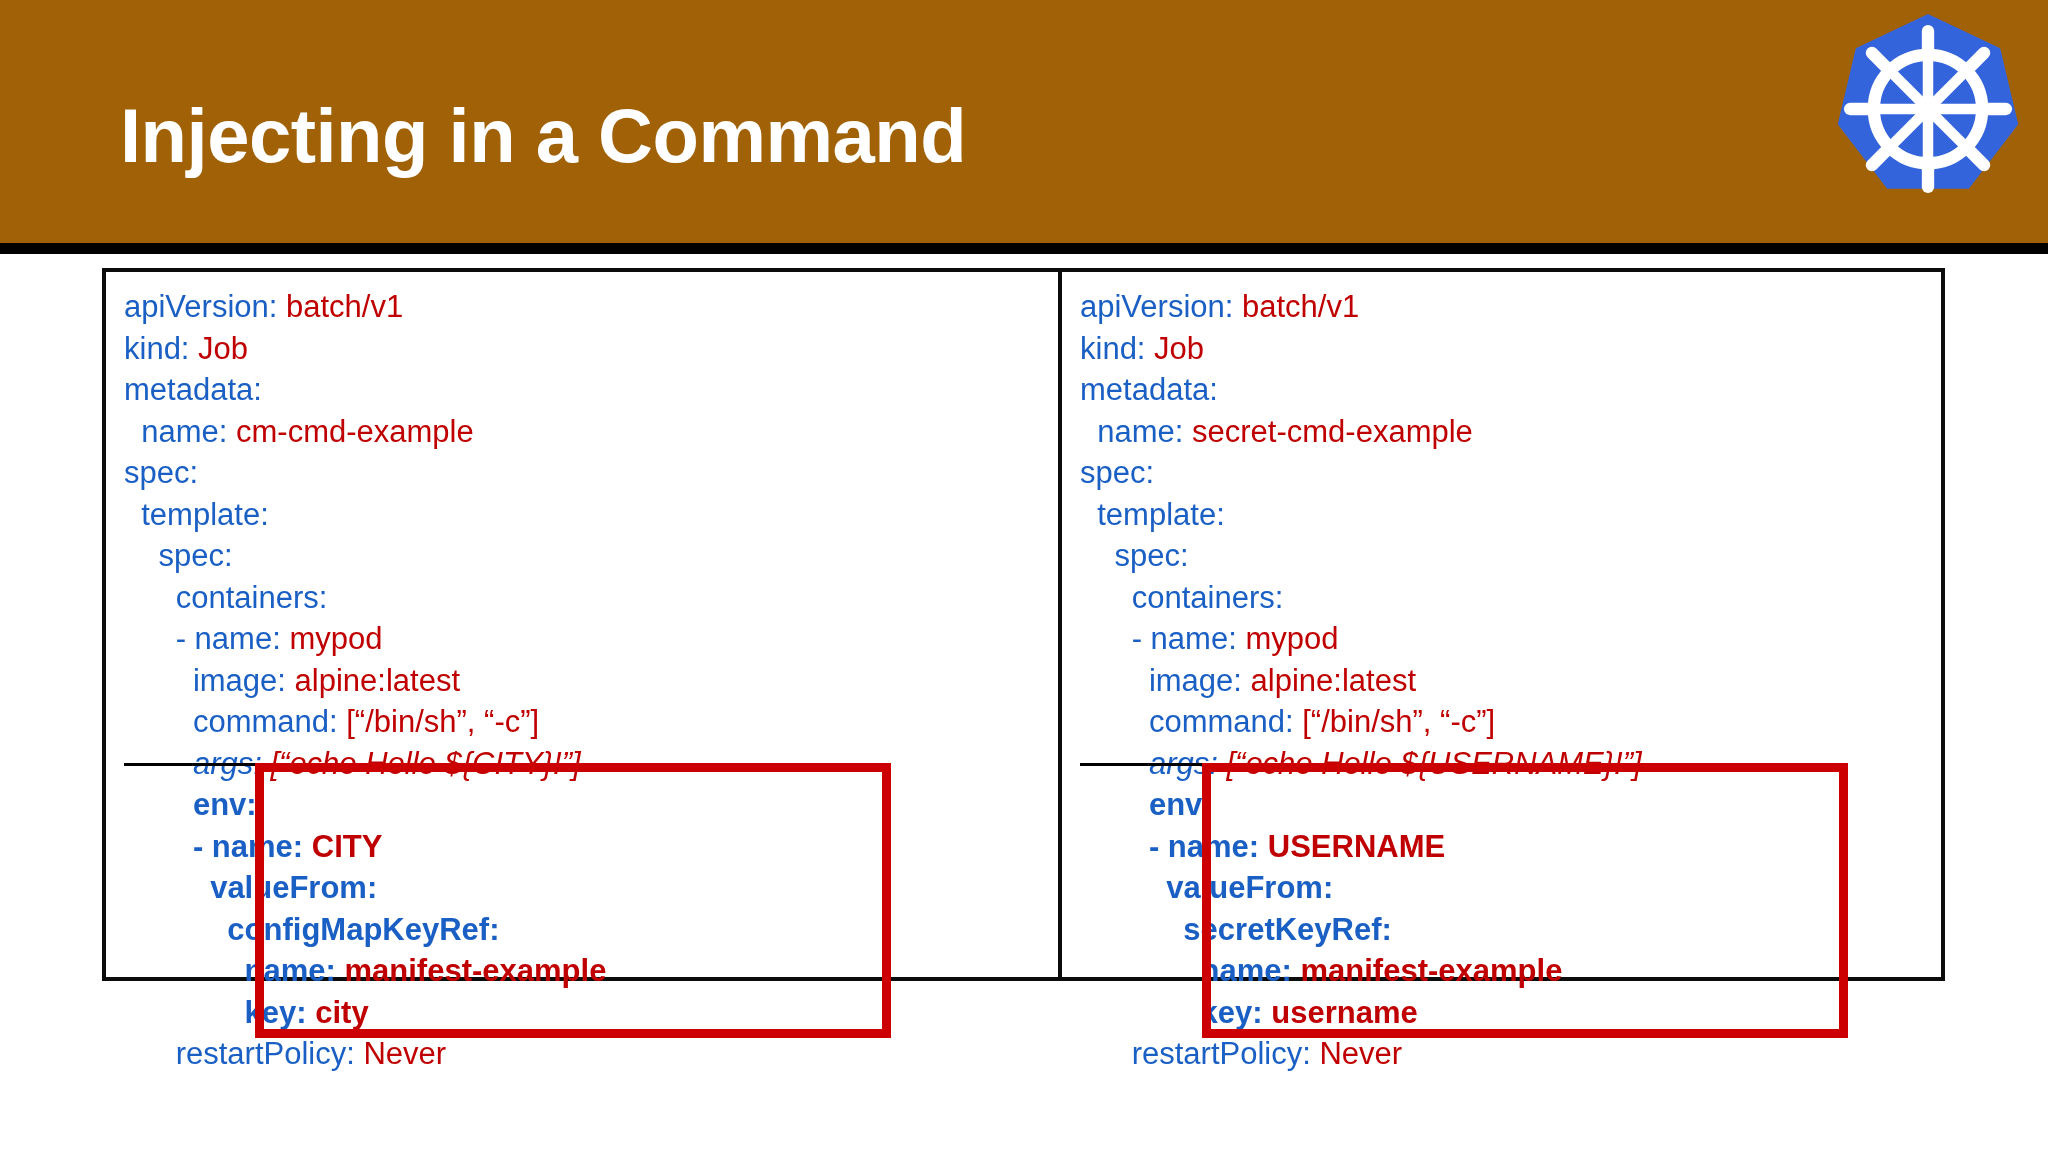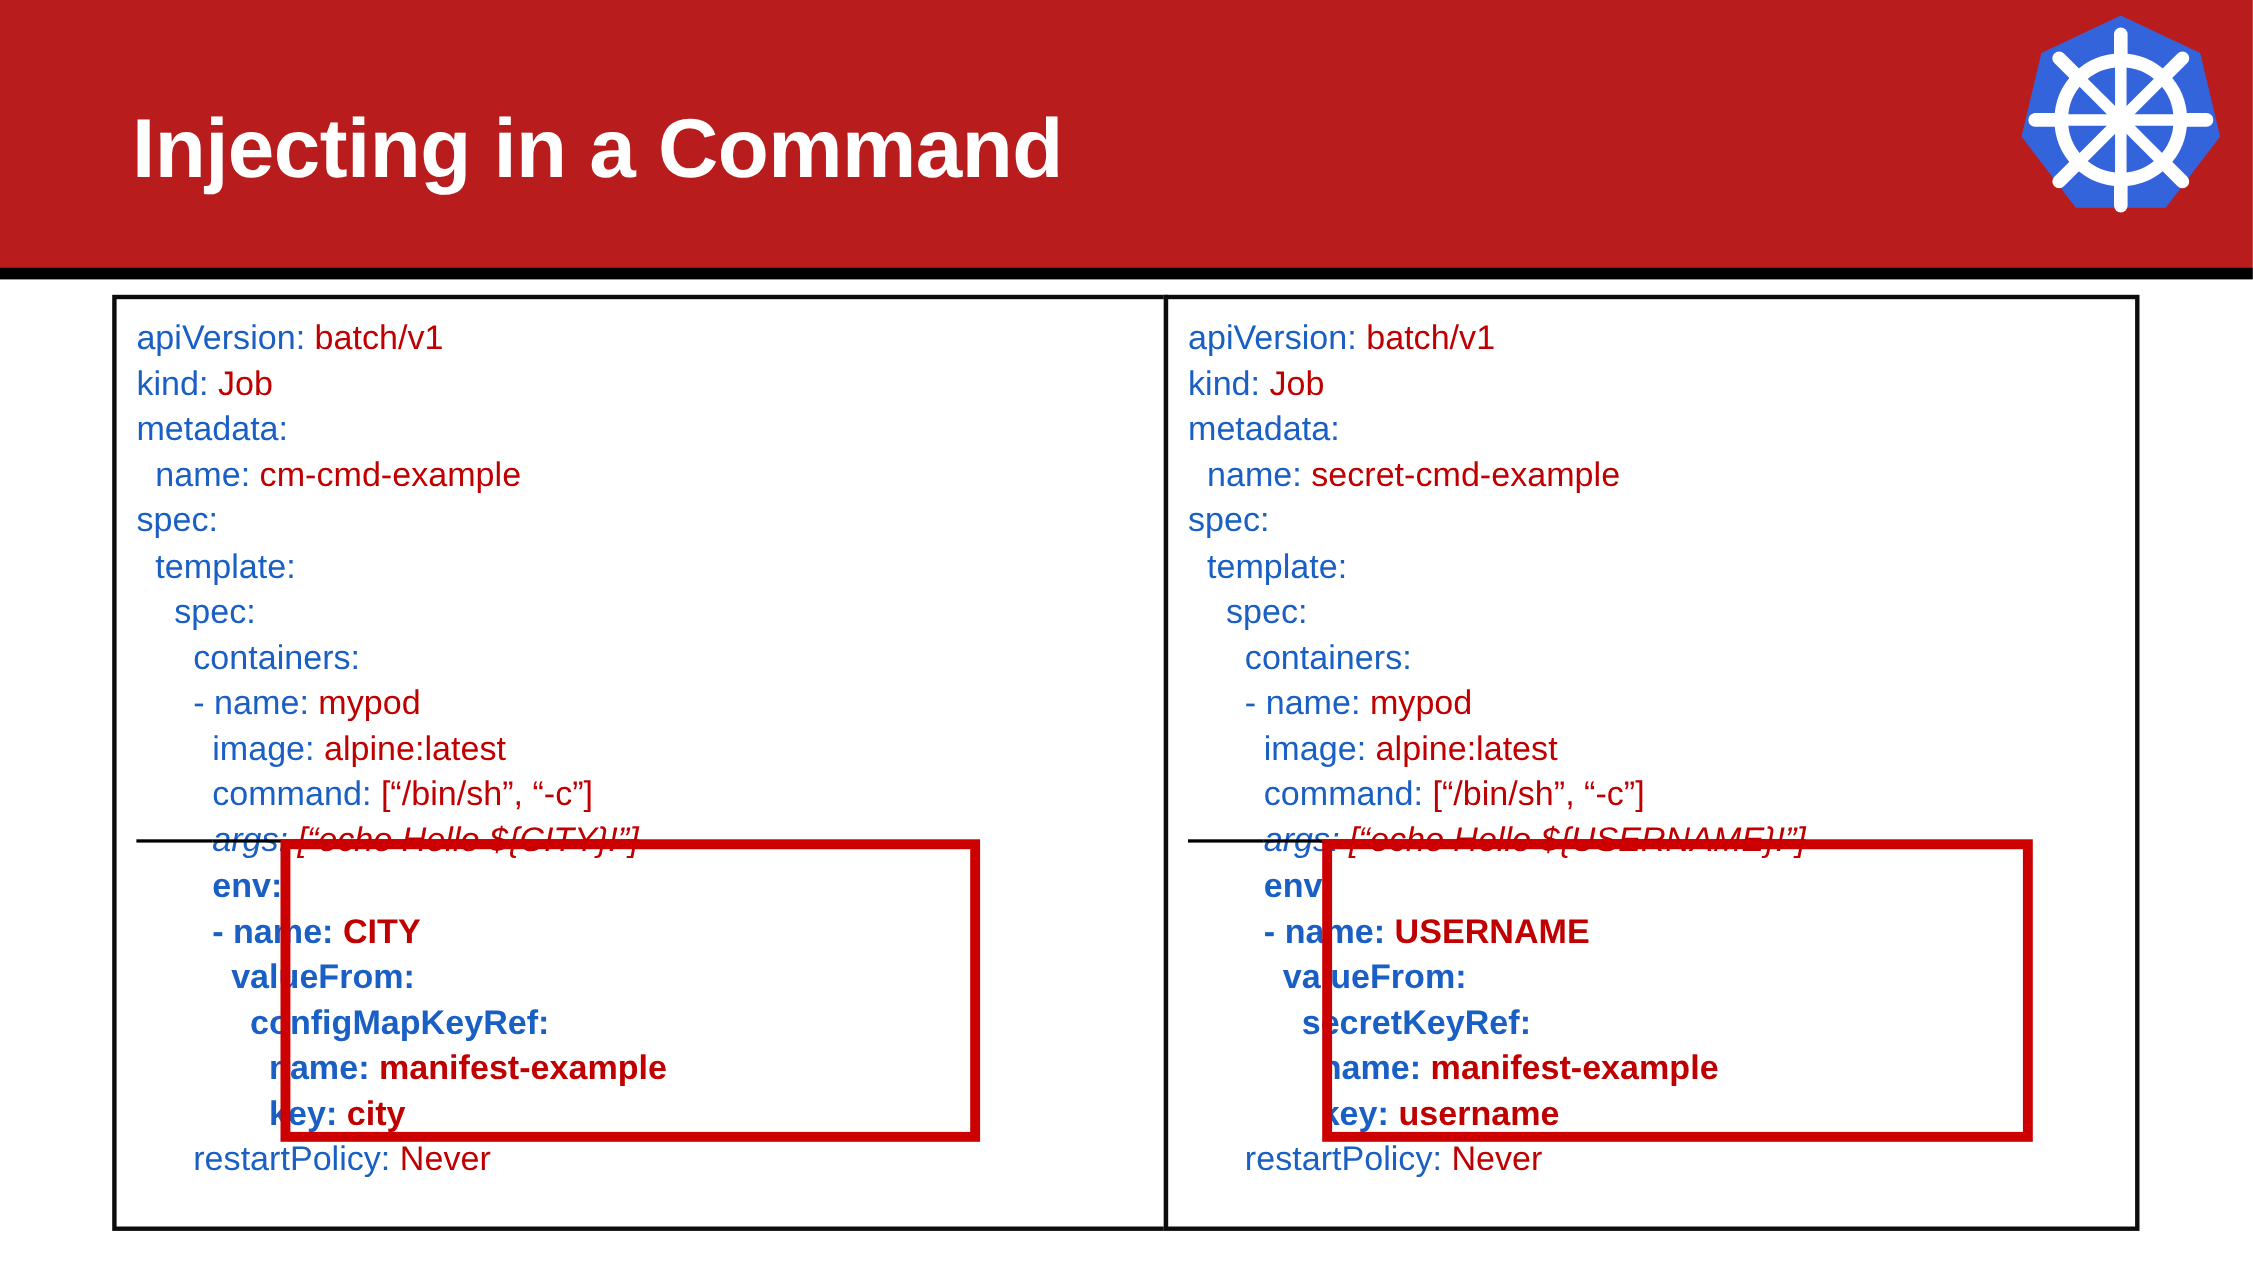--- a/index.html
+++ b/index.html
@@ -7,41 +7,41 @@
   body {
     background:#ffffff;
     font-family:"Liberation Sans", sans-serif;
     overflow:hidden;
     position:relative;
   }
 
   
   .header {
     position:absolute; left:0; top:0; width:2048px; height:243px;
-    background:#b91c1c;
+    background:#a16207;
   }
   .header-rule {
     position:absolute; left:0; top:243px; width:2048px; height:11px;
     background:#000000;
   }
   .slide-title {
     position:absolute; left:120px; top:92px;
     font-size:76px; font-weight:bold; color:#ffffff;
     letter-spacing:-0.5px; white-space:nowrap;
   }
 
   
   .k8s-logo {
     position:absolute; left:1833px; top:10px; width:190px; height:198px;
   }
   .k8s-logo svg { display:block; width:100%; height:100%; }
 
   
   .panel {
-    position:absolute; top:268px; height:851px;
+    position:absolute; top:268px; height:713px;
     background:#ffffff; border:4px solid #0c0c0c;
   }
   .panel-left  { left:102px;  width:960px; }
   .panel-right { left:1058px; width:887px; }
 
   .code {
     position:absolute; left:18px; top:14px;
     font-family:"Liberation Sans", sans-serif;
     font-size:31px;
     line-height:41.5px;

